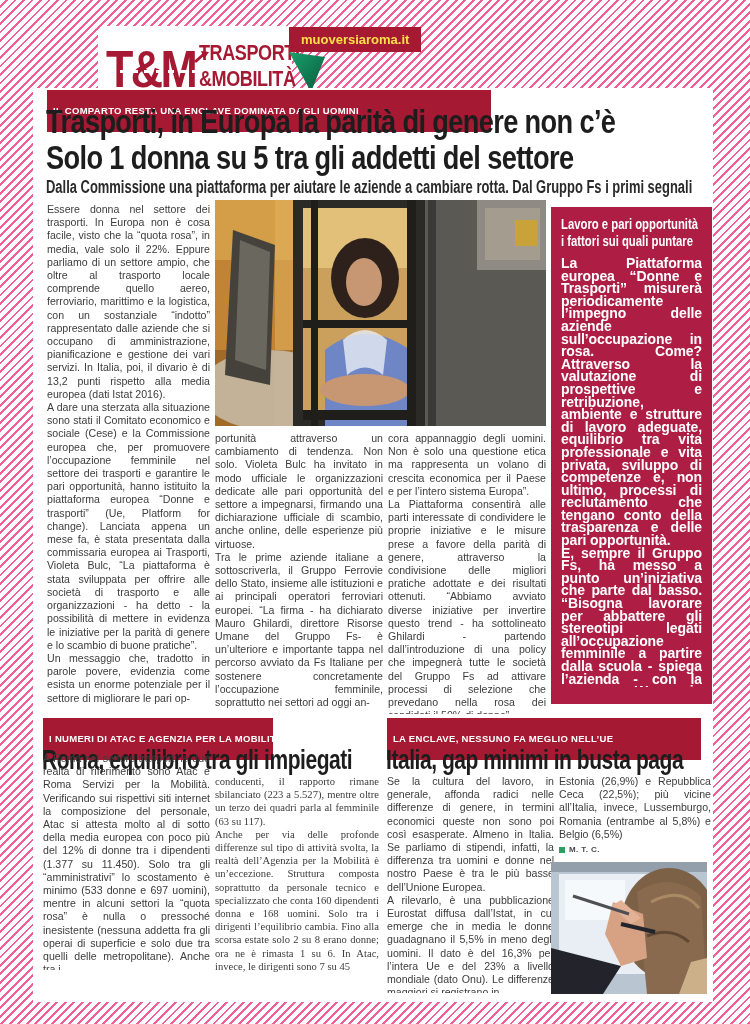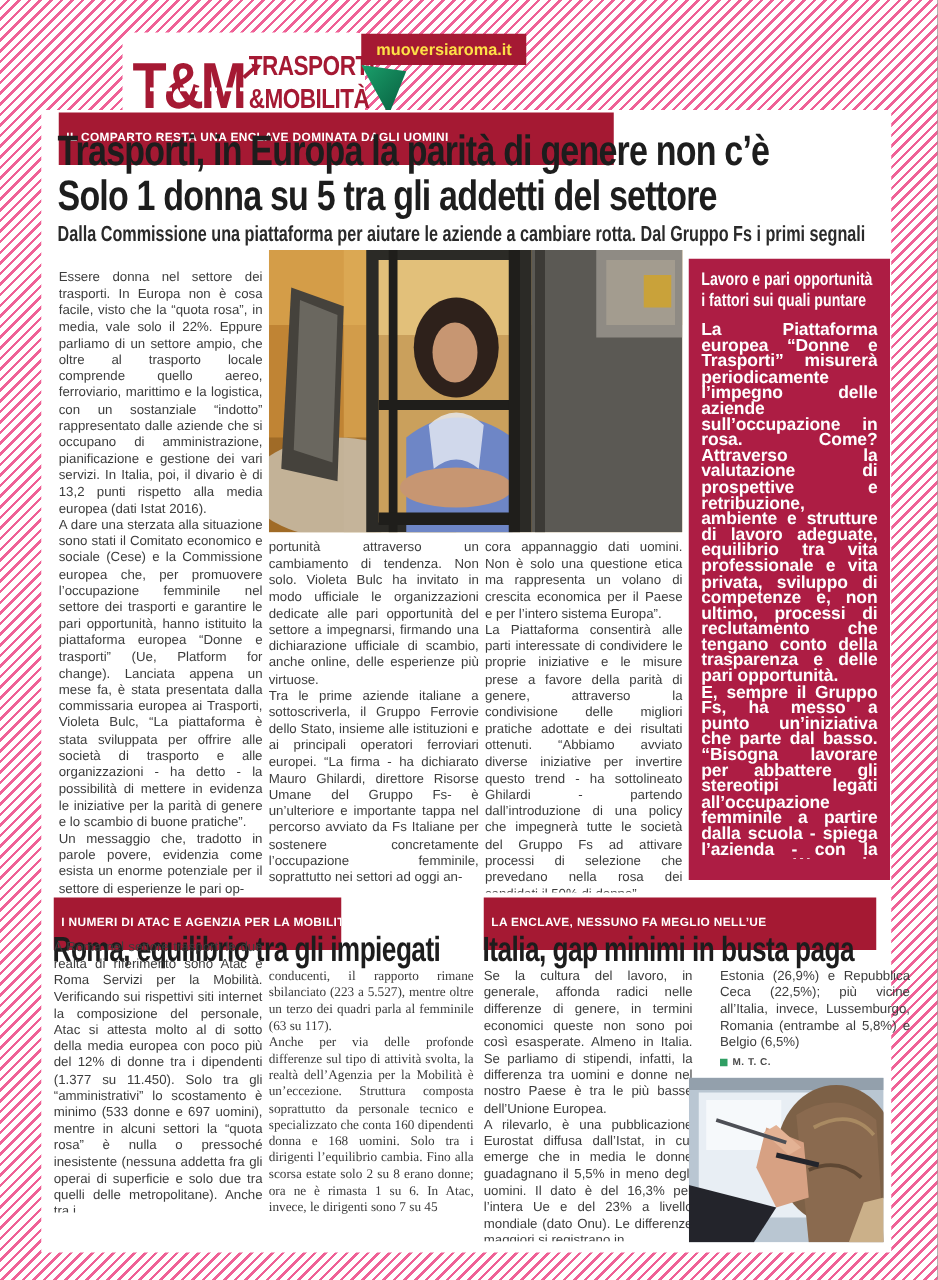--- a/index.html
+++ b/index.html
@@ -83,24 +83,24 @@
 
     <div class="kicker" style="left:14px;top:2px;width:432px;">IL COMPARTO RESTA UNA ENCLAVE DOMINATA DAGLI UOMINI</div>
     <div class="hl headline-main">
       <span>Trasporti, in Europa la parità di genere non c’è</span><br>
       <span>Solo 1 donna su 5 tra gli addetti del settore</span>
     </div>
     <div class="subhead">
       <span>Dalla Commissione una piattaforma per aiutare le aziende a cambiare rotta. Dal Gruppo Fs i primi segnali</span>
     </div>
 
-    <div class="bodycol" style="left:14px;top:128px;width:163px;height:509px;">
+    <div class="bodycol" style="left:14px;top:115px;width:163px;height:509px;">
         <p>Essere donna nel settore dei trasporti. In Europa non è cosa facile, visto che la “quota rosa”, in media, vale solo il 22%. Eppure parliamo di un settore ampio, che oltre al trasporto locale comprende quello aereo, ferroviario, marittimo e la logistica, con un sostanziale “indotto” rappresentato dalle aziende che si occupano di amministrazione, pianificazione e gestione dei vari servizi. In Italia, poi, il divario è di 13,2 punti rispetto alla media europea (dati Istat 2016).</p>
         <p>A dare una sterzata alla situazione sono stati il Comitato economico e sociale (Cese) e la Commissione europea che, per promuovere l’occupazione femminile nel settore dei trasporti e garantire le pari opportunità, hanno istituito la piattaforma europea “Donne e trasporti” (Ue, Platform for change). Lanciata appena un mese fa, è stata presentata dalla commissaria europea ai Trasporti, Violeta Bulc, “La piattaforma è stata sviluppata per offrire alle società di trasporto e alle organizzazioni - ha detto - la possibilità di mettere in evidenza le iniziative per la parità di genere e lo scambio di buone pratiche”.</p>
-        <p>Un messaggio che, tradotto in parole povere, evidenzia come esista un enorme potenziale per il settore di esperienze le pari op-</p>
+        <p>Un messaggio che, tradotto in parole povere, evidenzia come esista un enorme potenziale per il settore di migliorare le pari op-</p>
       </div>
 
     <div class="photo" style="left:182px;top:112px;width:331px;height:226px;">
       <svg width="331" height="226" viewBox="0 0 331 226">
         <rect width="331" height="226" fill="#c08434"></rect>
         <rect x="0" y="0" width="331" height="60" fill="#d8a44e" opacity=".8"></rect>
         <rect x="60" y="0" width="90" height="226" fill="#e0b05c" opacity=".55"></rect>
         <rect x="0" y="150" width="90" height="76" fill="#8a5a20" opacity=".6"></rect>
         <ellipse cx="55" cy="190" rx="70" ry="40" fill="#cfc9bd" opacity=".75"></ellipse>
         <polygon points="18,30 60,45 55,185 10,175" fill="#45423c"></polygon>
@@ -125,21 +125,21 @@
       </svg>
     </div>
 
     <div class="bodycol" style="left:182px;top:344px;width:168px;height:280px;">
         <p>portunità attraverso un cambiamento di tendenza. Non solo. Violeta Bulc ha invitato in modo ufficiale le organizzazioni dedicate alle pari opportunità del settore a impegnarsi, firmando una dichiarazione ufficiale di scambio, anche online, delle esperienze più virtuose.</p>
         <p>Tra le prime aziende italiane a sottoscriverla, il Gruppo Ferrovie dello Stato, insieme alle istituzioni e ai principali operatori ferroviari europei. “La firma - ha dichiarato Mauro Ghilardi, direttore Risorse Umane del Gruppo Fs- è un’ulteriore e importante tappa nel percorso avviato da Fs Italiane per sostenere concretamente l’occupazione femminile, soprattutto nei settori ad oggi an-</p>
       </div>
 
     <div class="bodycol" style="left:355px;top:344px;width:158px;height:282px;">
       <div>
-          <p>cora appannaggio dati uomini. Non è solo una questione etica ma rappresenta un volano di crescita economica per il Paese e per l’intero sistema Europa”.</p>
+          <p>cora appannaggio degli uomini. Non è solo una questione etica ma rappresenta un volano di crescita economica per il Paese e per l’intero sistema Europa”.</p>
           <p>La Piattaforma consentirà alle parti interessate di condividere le proprie iniziative e le misure prese a favore della parità di genere, attraverso la condivisione delle migliori pratiche adottate e dei risultati ottenuti. “Abbiamo avviato diverse iniziative per invertire questo trend - ha sottolineato Ghilardi - partendo dall’introduzione di una policy che impegnerà tutte le società del Gruppo Fs ad attivare processi di selezione che prevedano nella rosa dei candidati il 50% di donne”</p>
         </div>
 
     </div>
 
     <div class="side-box">
       <div class="side-title">
         <span>Lavoro e pari opportunità</span><br>
         <span>i fattori sui quali puntare</span>
       </div>
@@ -165,21 +165,21 @@
     </div>
 
     <div class="kicker" style="left:354px;top:630px;width:302px;">LA ENCLAVE, NESSUNO FA MEGLIO NELL’UE</div>
     <div class="hl headline-sec" style="left:353px;top:646px;">
       <span>Italia, gap minimi in busta paga</span>
     </div>
     <div class="bodycol" style="left:354px;top:687px;width:167px;height:218px;">
         <p>Se la cultura del lavoro, in generale, affonda radici nelle differenze di genere, in termini economici queste non sono poi così esasperate. Almeno in Italia. Se parliamo di stipendi, infatti, la differenza tra uomini e donne nel nostro Paese è tra le più basse dell’Unione Europea.</p>
         <p>A rilevarlo, è una pubblicazione Eurostat diffusa dall’Istat, in cui emerge che in media le donne guadagnano il 5,5% in meno degli uomini. Il dato è del 16,3% per l’intera Ue e del 23% a livello mondiale (dato Onu). Le differenze maggiori si registrano in</p>
       </div>
-    <div class="bodycol" style="left:543px;top:687px;width:152px;height:86px;">
+    <div class="bodycol" style="left:526px;top:687px;width:152px;height:86px;">
       <div>
           <p>Estonia (26,9%) e Repubblica Ceca (22,5%); più vicine all’Italia, invece, Lussemburgo, Romania (entrambe al 5,8%) e Belgio (6,5%)</p>
         </div>
       <span class="byline"><span class="sq"></span><span>M. T. C.</span></span>
     </div>
 
     <div class="photo" style="left:518px;top:774px;width:156px;height:132px;">
       <svg width="156" height="132" viewBox="0 0 156 132">
         <rect width="156" height="132" fill="#b9c6d2"></rect>
         <rect x="0" y="0" width="156" height="10" fill="#93a0ac"></rect>

